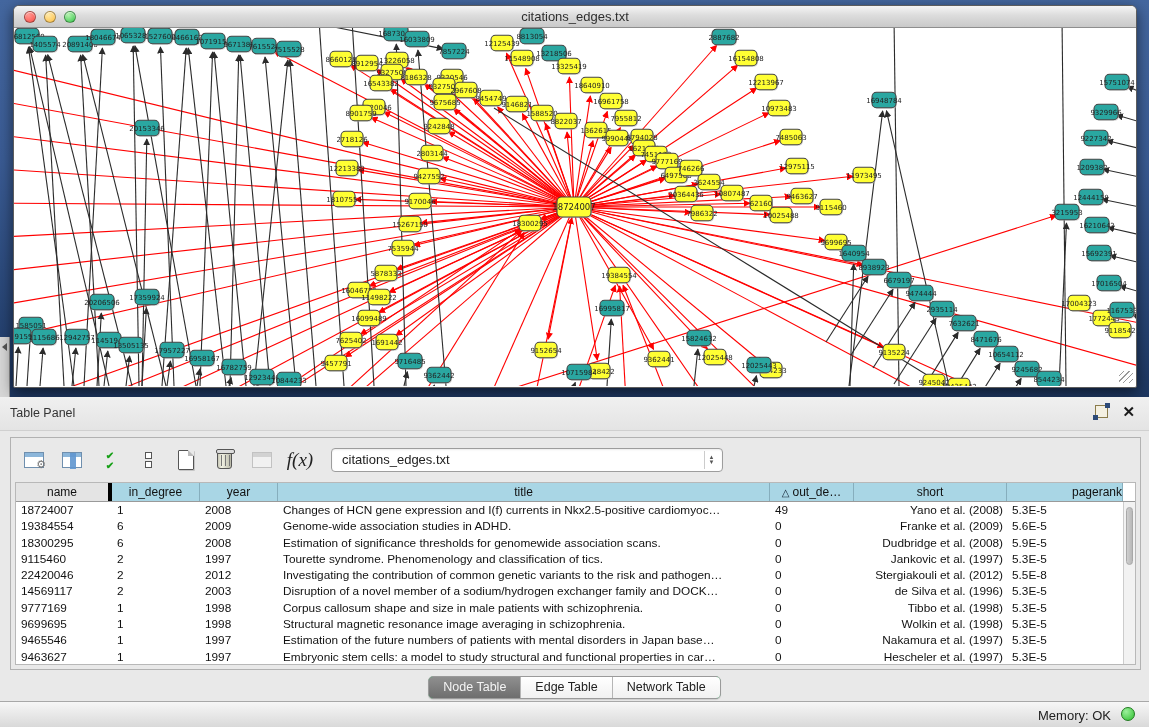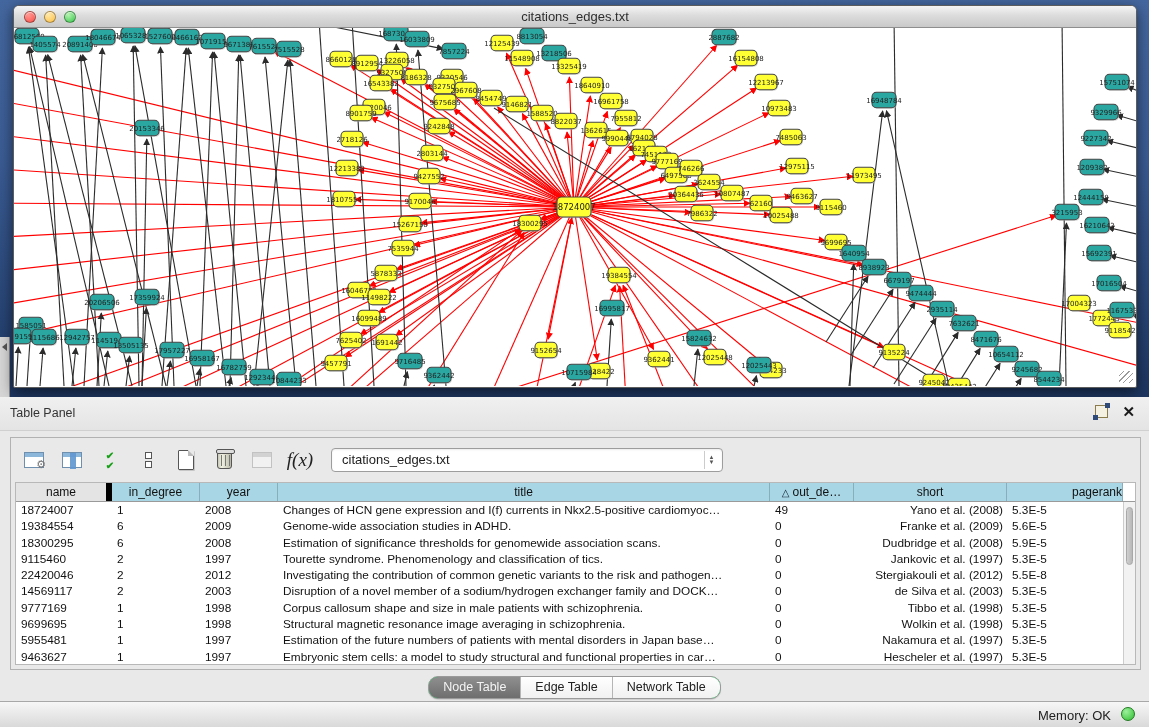--- a/index.html
+++ b/index.html
@@ -81,35 +81,35 @@
   .combo .spin { position:absolute; right:4px; top:2px; bottom:2px; width:14px;
     border-left:1px solid #ccc; display:flex; flex-direction:column;
     align-items:center; justify-content:center; color:#555; }
   .combo .spin i { font-style:normal; font-size:6px; line-height:5px; }
 
   .tablewrap { position:absolute; left:4px; right:4px; top:44px; bottom:4px;
     background:#fff; border:1px solid #b8b8b8; display:flex; flex-direction:column; }
   .thead { display:flex; height:19px; border-bottom:1px solid #9a9a9a; font-size:12px; color:#111; }
   .th { display:flex; align-items:center; justify-content:center; background:#a9d6e5;
     border-right:1px solid #86aebd; height:100%; overflow:hidden; white-space:nowrap; }
-  .th.gray { background:#e4e4e4; border-right:6px solid #000000; }
+  .th.gray { background:#e4e4e4; border-right:4px solid #000000; }
   .th .tri { font-size:10px; margin-right:3px; color:#123; }
   .th.filler { background:#fff; border-right:none; flex:1; }
   .tbody { flex:1; position:relative; overflow:hidden; display:flex; }
   .rowsarea { flex:1; }
   .trow { display:flex; height:16.3px; font-size:11.8px; color:#111; white-space:nowrap; }
   .td { padding:1px 4px 0 5px; overflow:hidden; }
   .c-name{width:96px;} .c-ind{width:88px;} .c-year{width:78px;} .c-title{width:492px;}
   .c-out{width:84px;} .c-short{width:153px; text-align:right;} .c-pr{width:116px;justify-content:flex-end;}
   .vscroll { width:15px; border-left:1px solid #ccc; background:#f2f2f2; position:relative; }
   .vthumb { position:absolute; left:2px; right:2px; top:5px; height:58px; border-radius:6px;
     background:linear-gradient(90deg,#cfcfcf,#b8b8b8); border:1px solid #a8a8a8; }
 
   .tabbar { position:absolute; left:0; right:0; top:279px; display:flex; justify-content:center; }
-  .seg { display:flex; border:1px solid #9a9a9a; border-radius:10px; overflow:hidden;
+  .seg { display:flex; border:1px solid #9a9a9a; border-radius:5px; overflow:hidden;
     background:#22c55e; box-shadow:0 1px 1px rgba(0,0,0,.12); }
   .seg .tab { padding:3px 14px 4px; font-size:12.5px; color:#222;
     background:linear-gradient(180deg,#ffffff,#f1f1f1); border-right:1px solid #b5b5b5; }
   .seg .tab:last-child { border-right:none; }
   .seg .tab.sel { background:linear-gradient(180deg,#8f8f8f,#6e6e6e); color:#f4f4f4; }
 
   .statusbar { position:absolute; left:0; bottom:0; width:1149px; height:26px;
     background:linear-gradient(180deg,#f7f7f7,#d9d9d9); border-top:1px solid #a8a8a8; }
   .mem { position:absolute; right:38px; top:6px; font-size:13px; color:#222; }
   .memdot { position:absolute; right:14px; top:5px; width:14px; height:14px; border-radius:50%;
@@ -1107,21 +1107,21 @@
               <div class="td c-out">0</div>
               <div class="td c-short">Stergiakouli et al. (2012)</div>
               <div class="td c-pr">5.5E-8</div>
             </div>
             <div class="trow">
               <div class="td c-name">14569117</div>
               <div class="td c-ind">2</div>
               <div class="td c-year">2003</div>
               <div class="td c-title">Disruption of a novel member of a sodium/hydrogen exchanger family and DOCK…</div>
               <div class="td c-out">0</div>
-              <div class="td c-short">de Silva et al. (2003)</div>
+              <div class="td c-short">de Silva et al. (1996)</div>
               <div class="td c-pr">5.3E-5</div>
             </div>
             <div class="trow">
               <div class="td c-name">9777169</div>
               <div class="td c-ind">1</div>
               <div class="td c-year">1998</div>
               <div class="td c-title">Corpus callosum shape and size in male patients with schizophrenia.</div>
               <div class="td c-out">0</div>
               <div class="td c-short">Tibbo et al. (1998)</div>
               <div class="td c-pr">5.3E-5</div>
@@ -1129,21 +1129,21 @@
             <div class="trow">
               <div class="td c-name">9699695</div>
               <div class="td c-ind">1</div>
               <div class="td c-year">1998</div>
               <div class="td c-title">Structural magnetic resonance image averaging in schizophrenia.</div>
               <div class="td c-out">0</div>
               <div class="td c-short">Wolkin et al. (1998)</div>
               <div class="td c-pr">5.3E-5</div>
             </div>
             <div class="trow">
-              <div class="td c-name">5955481</div>
+              <div class="td c-name">9465546</div>
               <div class="td c-ind">1</div>
               <div class="td c-year">1997</div>
               <div class="td c-title">Estimation of the future numbers of patients with mental disorders in Japan base…</div>
               <div class="td c-out">0</div>
               <div class="td c-short">Nakamura et al. (1997)</div>
               <div class="td c-pr">5.3E-5</div>
             </div>
             <div class="trow">
               <div class="td c-name">9463627</div>
               <div class="td c-ind">1</div>

